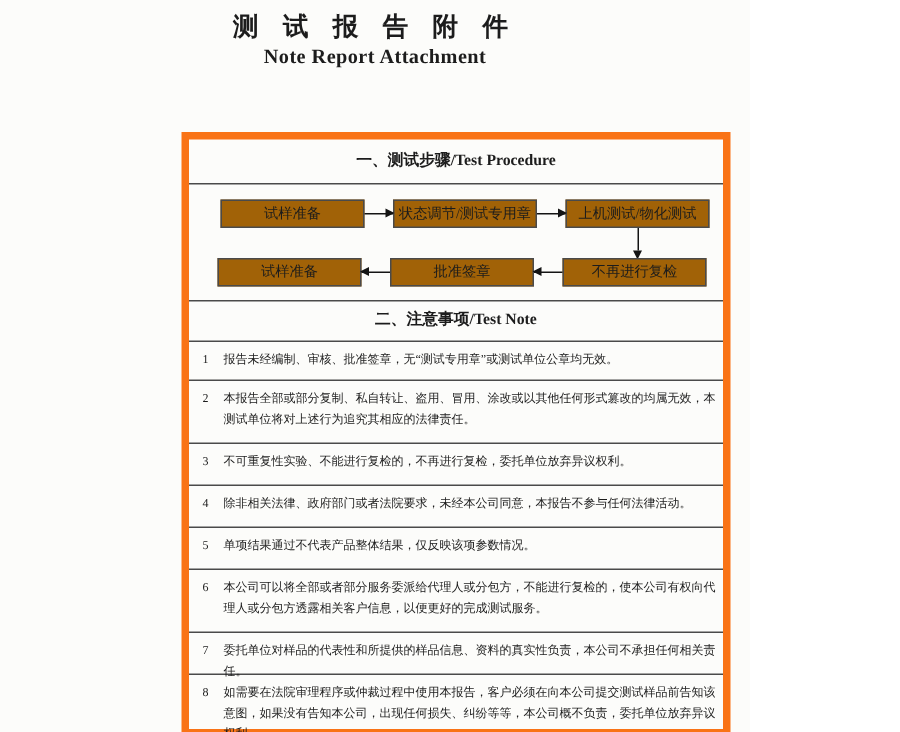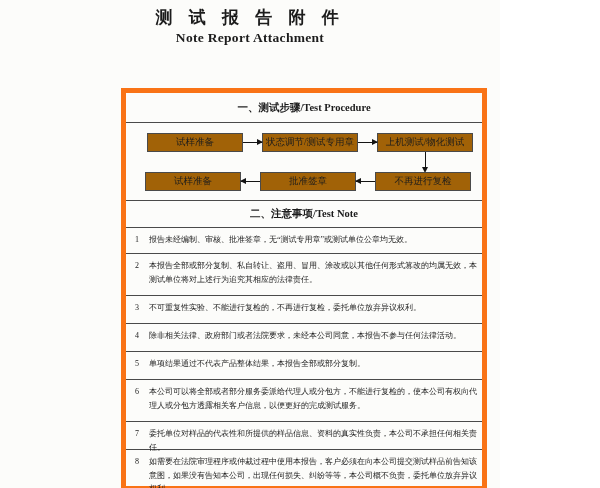--- a/index.html
+++ b/index.html
@@ -133,21 +133,21 @@
         <div class="note-row">
           <span class="note-num">3</span>
           <span class="note-text">不可重复性实验、不能进行复检的，不再进行复检，委托单位放弃异议权利。</span>
         </div>
         <div class="note-row">
           <span class="note-num">4</span>
           <span class="note-text">除非相关法律、政府部门或者法院要求，未经本公司同意，本报告不参与任何法律活动。</span>
         </div>
         <div class="note-row">
           <span class="note-num">5</span>
-          <span class="note-text">单项结果通过不代表产品整体结果，本报告全部或部分复制。</span>
+          <span class="note-text">单项结果通过不代表产品整体结果，仅反映该项参数情况。</span>
         </div>
         <div class="note-row">
           <span class="note-num">6</span>
           <span class="note-text">本公司可以将全部或者部分服务委派给代理人或分包方，不能进行复检的，使本公司有权向代理人或分包方透露相关客户信息，以便更好的完成测试服务。</span>
         </div>
         <div class="note-row">
           <span class="note-num">7</span>
           <span class="note-text">委托单位对样品的代表性和所提供的样品信息、资料的真实性负责，本公司不承担任何相关责任。</span>
         </div>
         <div class="note-row">

